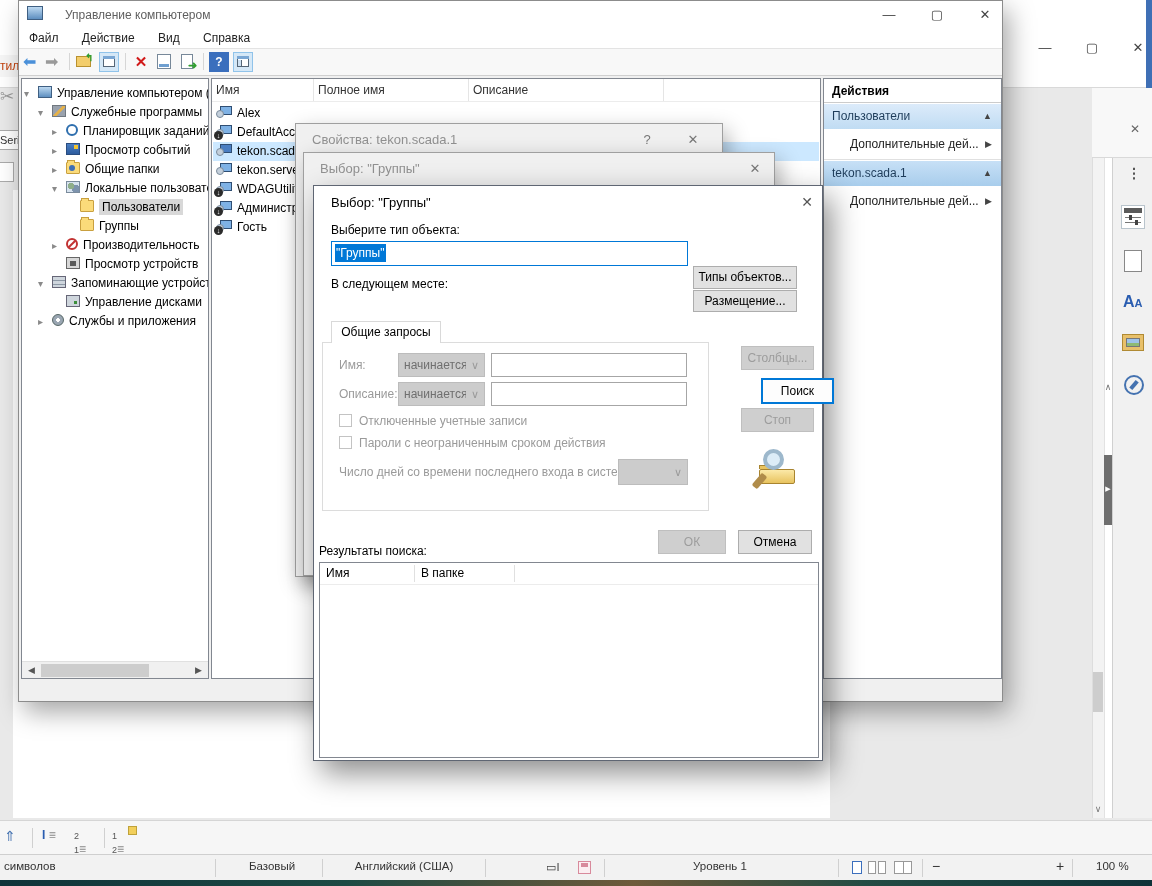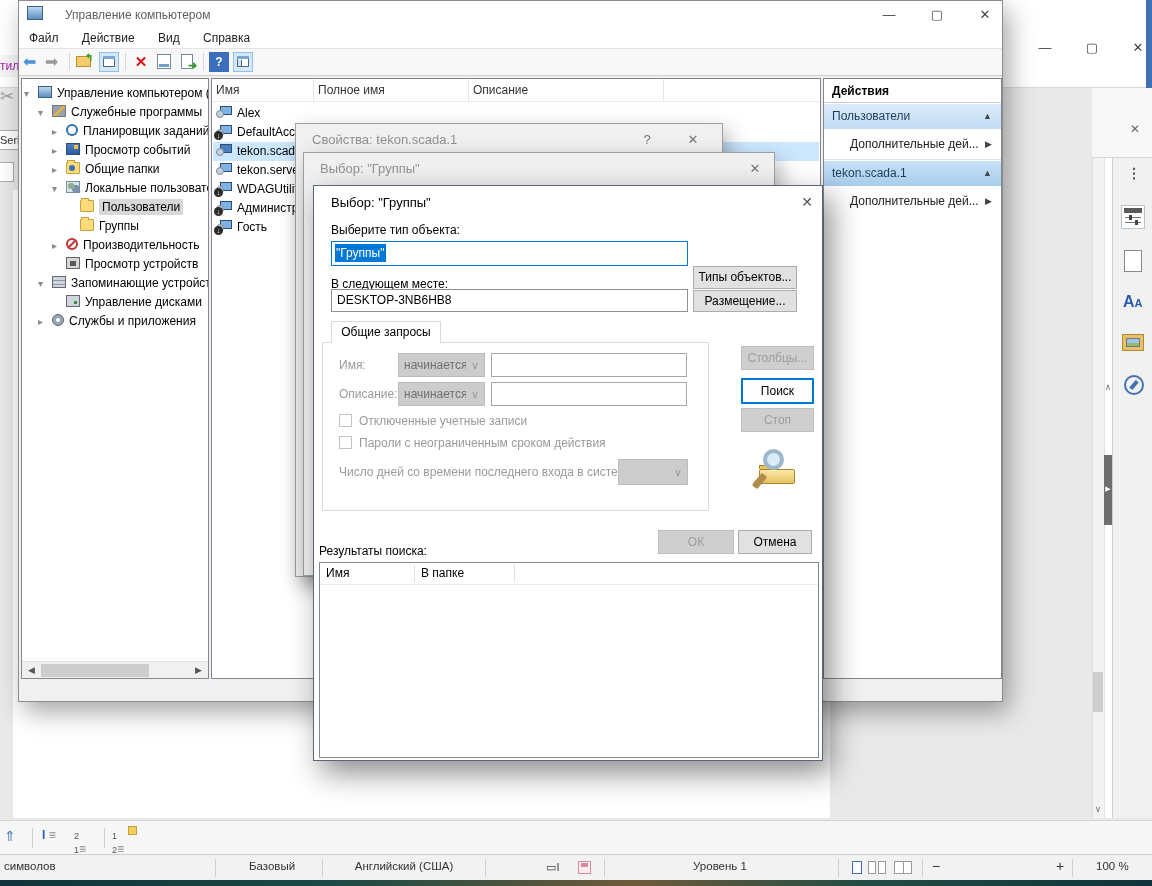--- a/index.html
+++ b/index.html
@@ -5,21 +5,21 @@
   * { margin:0; padding:0; box-sizing:border-box; }
   html,body { width:1152px; height:886px; overflow:hidden; background:#e9e9e9;
     font-family:"Liberation Sans", sans-serif; font-size:12px; color:#000; }
   .a { position:absolute; }
   .txt { white-space:nowrap; overflow:hidden; }
 
   
   .wbtn { background:#e1e1e1; border:1px solid #adadad; text-align:center;
           font-size:12px; line-height:20px; cursor:default; }
   .wbtn.dis { background:#cfcfcf; border-color:#bfbfbf; color:#9d9d9d; }
-  .wbtn.def { background:#fdfdfd; border:1px solid #0078d7; box-shadow:inset 0 0 0 1px #0078d7; }
+  .wbtn.def { background:#fdfdfd; border:1px solid #0078d7; box-shadow:inset 0 0 0 1px #0078d7;margin-left:20px; }
   .combo { background:#cccccc; border:1px solid #bcbcbc; color:#6f6f6f;
            line-height:22px; padding-left:5px; overflow:hidden; }
   .combo .chev { position:absolute; right:5px; top:0; color:#9a9a9a; font-size:11px; }
   .tin { background:#fff; border:1px solid #b0b0b0; }
   .cbx { width:13px; height:13px; background:#fff; border:1px solid #c3c3c3; }
   .glabel { color:#9a9a9a; }
 
   
   #mmc { left:18px; top:0; width:985px; height:702px; background:#f0f0f0;
          border:1px solid #8c8c8c; box-shadow:6px 10px 24px rgba(0,0,0,.35); z-index:10; }
@@ -87,21 +87,21 @@
   .dlg-x { position:absolute; width:22px; height:18px; text-align:center; color:#777; font-size:13px; line-height:18px; }
   #dlg3 { background:#fff; border:1px solid #5f6673; box-shadow:8px 12px 28px rgba(0,0,0,.45); }
   #dlg3 .dlg-title { color:#000; }
   #dlg3 .dlg-x { color:#555; }
 
   .scroll-h { background:#f0f0f0; border-top:1px solid #e0e0e0; }
   .sarr { position:absolute; top:2px; width:15px; height:13px; color:#555; font-size:9px; text-align:center; line-height:13px; }
   .sthumb { position:absolute; top:2px; height:13px; background:#cdcdcd; }
 
   
-  .wfrag { background:#f6f6f6; color:#a21caf; }
+  .wfrag { background:#f6f6f6; color:#c2410c; }
   .sep-v { position:absolute; width:1px; background:#d0d0d0; }
   .sbt { position:absolute; top:5px; color:#333; font-size:11.5px; }
   .sidebar-ic { position:absolute; left:1121px; width:24px; height:24px; }
 </style>
 </head>
 <body>
 
 <div class="a" style="left:0;top:0;width:1152px;height:886px;background:#e9e9e9;">
   <div class="a" style="left:0;top:0;width:1152px;height:88px;background:#fff;border-bottom:1px solid #d9d9d9;"></div>
   <div class="a" style="left:1146px;top:0;width:6px;height:88px;background:#3f6fb5;"></div>
@@ -314,21 +314,20 @@
   <div class="dlg-title txt" style="left:17px;top:9px;width:400px;">Выбор: "Группы"</div>
   <div class="dlg-x" style="left:482px;top:7px;font-size:14px;">✕</div>
 
   <div class="a txt" style="left:17px;top:37px;width:250px;">Выберите тип объекта:</div>
   <div class="a" style="left:17px;top:55px;width:357px;height:25px;background:#fff;border:1px solid #0078d7;line-height:23px;padding-left:3px;">
     <span style="background:#0078d7;color:#fff;padding:2px 1px;">"Группы"</span>
   </div>
   <div class="a wbtn" style="left:379px;top:56px;width:104px;height:23px;margin-top:24px;">Типы объектов...</div>
 
   <div class="a txt" style="left:17px;top:91px;width:250px;">В следующем месте:</div>
-  <div class="a tin txt" style="left:17px;top:103px;width:357px;height:23px;line-height:21px;padding-left:5px;border-color:#8a9199;">DESKTOP-3NB6HB8</div>
   <div class="a wbtn" style="left:379px;top:104px;width:104px;height:22px;line-height:20px;">Размещение...</div>
 
   <div class="a" style="left:17px;top:135px;width:110px;height:22px;background:#fff;border:1px solid #d9d9d9;border-bottom:none;text-align:center;line-height:21px;z-index:2;">Общие запросы</div>
   <div class="a" style="left:8px;top:156px;width:387px;height:169px;background:#fff;border:1px solid #dcdcdc;"></div>
 
   <div class="a txt glabel" style="left:25px;top:172px;width:55px;">Имя:</div>
   <div class="a combo" style="left:84px;top:167px;width:87px;height:24px;">
     <span class="txt" style="display:inline-block;width:62px;">начинается с</span>
     <span class="chev" style="line-height:22px;">∨</span>
   </div>
@@ -355,21 +354,21 @@
     <div class="a" style="left:8px;top:20px;width:36px;height:15px;background:linear-gradient(#fbe9a8,#e8c35f);border:1px solid #a8842f;border-radius:2px;"></div>
     <div class="a" style="left:8px;top:16px;width:12px;height:4px;background:#e8c35f;border:1px solid #a8842f;border-bottom:none;"></div>
     <div class="a" style="left:5px;top:24px;width:7px;height:16px;background:#b08c4a;transform:rotate(40deg);border-radius:2px;"></div>
     <div class="a" style="left:12px;top:0;width:21px;height:21px;border:4px solid #9db8cc;border-radius:50%;background:rgba(214,233,246,.85);"></div>
   </div>
 
   <div class="a wbtn dis" style="left:427px;top:160px;width:73px;height:24px;line-height:22px;">Столбцы...</div>
   <div class="a wbtn def" style="left:427px;top:192px;width:73px;height:26px;line-height:24px;">Поиск</div>
   <div class="a wbtn dis" style="left:427px;top:222px;width:73px;height:24px;line-height:22px;">Стоп</div>
 
-  <div class="a wbtn dis" style="left:344px;top:344px;width:76px;height:24px;line-height:22px;">ОК</div>
+  <div class="a wbtn dis" style="left:344px;top:344px;width:68px;height:24px;line-height:22px;">ОК</div>
   <div class="a wbtn" style="left:424px;top:344px;width:74px;height:24px;line-height:22px;">Отмена</div>
 
   <div class="a txt" style="left:5px;top:358px;width:200px;">Результаты поиска:</div>
   <div class="a" style="left:5px;top:376px;width:500px;height:196px;background:#fff;border:1px solid #828790;">
     <div class="a txt" style="left:6px;top:3px;width:82px;">Имя</div>
     <div class="a" style="left:94px;top:2px;width:1px;height:17px;background:#e0e0e0;"></div>
     <div class="a txt" style="left:101px;top:3px;width:88px;">В папке</div>
     <div class="a" style="left:194px;top:2px;width:1px;height:17px;background:#e0e0e0;"></div>
     <div class="a" style="left:0;top:21px;width:498px;height:1px;background:#ececec;"></div>
   </div>

